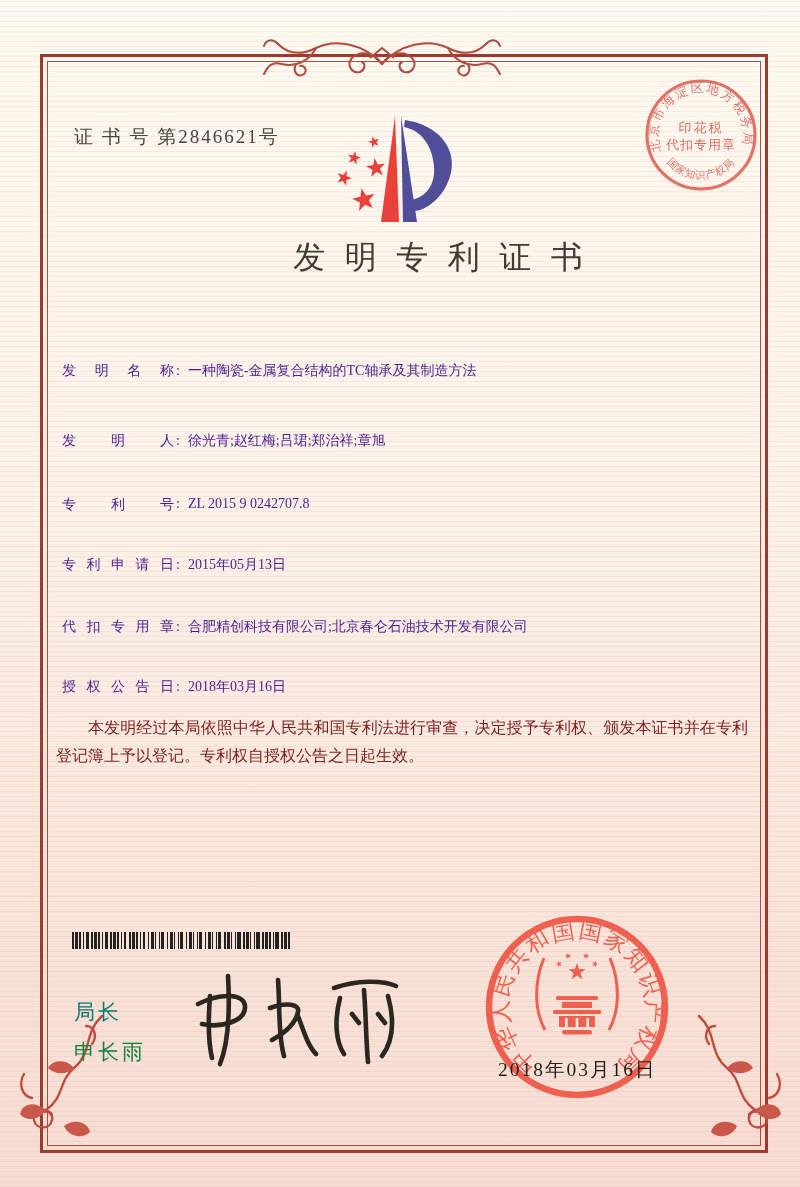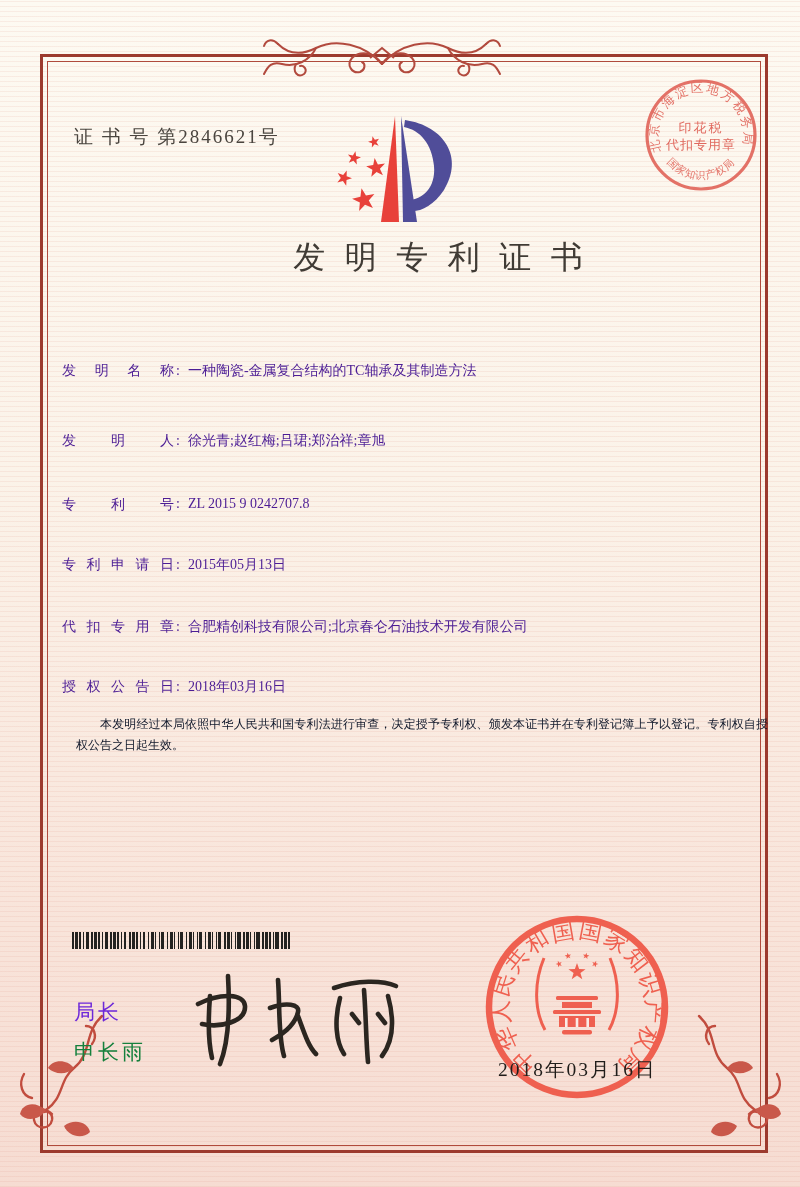--- a/index.html
+++ b/index.html
@@ -14,30 +14,30 @@
   .abs{position:absolute;}
   
   .frame-outer{top:54px;left:40px;right:32px;bottom:34px;border:3px solid #9c3a2e;}
   .frame-inner{top:61px;left:47px;right:39px;bottom:41px;border:1px solid #b04a3c;}
   .certno{top:124px;left:64px;font-size:19px;letter-spacing:2px;color:#4a453f;margin-left:10px;}
   .title{top:236px;left:0;width:800px;text-align:center;font-size:32px;color:#403b35;
          letter-spacing:0.18em;text-indent:0.18em;padding-left:38px;}
   .row{left:62px;font-size:14px;color:#4c1d95;white-space:nowrap;font-family:Liberation Serif, serif;}
   .row .lbl{display:inline-block;width:112px;text-align:justify;text-align-last:justify;vertical-align:top;}
   .row .colon{display:inline-block;margin:0 8px 0 2px;}
-  .paras{top:714px;left:56px;width:692px;font-size:12px;line-height:1.78;text-align:justify;color:#0f172a;margin-left:20px;}
+  .paras{top:714px;left:56px;width:692px;font-size:16px;line-height:1.78;text-align:justify;color:#7f1d1d;}
   .paras p{margin:0;text-indent:2em;}
   .barcode{top:932px;left:72px;width:218px;height:17px;
     background:repeating-linear-gradient(90deg,
       #242220 0px,#242220 1.5px,rgba(0,0,0,0) 1.5px,rgba(0,0,0,0) 3px,
       #242220 3px,#242220 6px,rgba(0,0,0,0) 6px,rgba(0,0,0,0) 7px,
       #242220 7px,#242220 8.5px,rgba(0,0,0,0) 8.5px,rgba(0,0,0,0) 11px,
       #242220 11px,#242220 12px,rgba(0,0,0,0) 12px,rgba(0,0,0,0) 13.5px,
       #242220 13.5px,#242220 16.5px,rgba(0,0,0,0) 16.5px,rgba(0,0,0,0) 19px);}
-  .director-title{top:998px;left:74px;font-size:21px;letter-spacing:3px;color:#6d28d9;}
+  .director-title{top:998px;left:74px;font-size:21px;letter-spacing:3px;color:#0f766e;}
   .director-name{top:1038px;left:74px;font-size:21px;letter-spacing:3px;color:#15803d;}
   .issue-date{top:1056px;left:498px;font-size:19.5px;letter-spacing:2px;color:#201d1a;z-index:6;}
   .seal-main{top:912px;left:482px;width:190px;height:190px;opacity:.88;z-index:5;}
   .seal-tax{top:76px;left:642px;width:118px;height:118px;opacity:.8;z-index:5;}
   .logo{top:100px;left:320px;width:160px;height:130px;}
   .sig{top:966px;left:182px;width:274px;height:104px;}
   .orn-top{top:28px;left:262px;width:240px;height:52px;}
   .orn-bl{top:1014px;left:14px;width:95px;height:130px;}
   .orn-br{top:1014px;left:692px;width:95px;height:130px;transform:scaleX(-1);}
   svg text{font-family:"Liberation Serif","DejaVu Serif",serif;}

